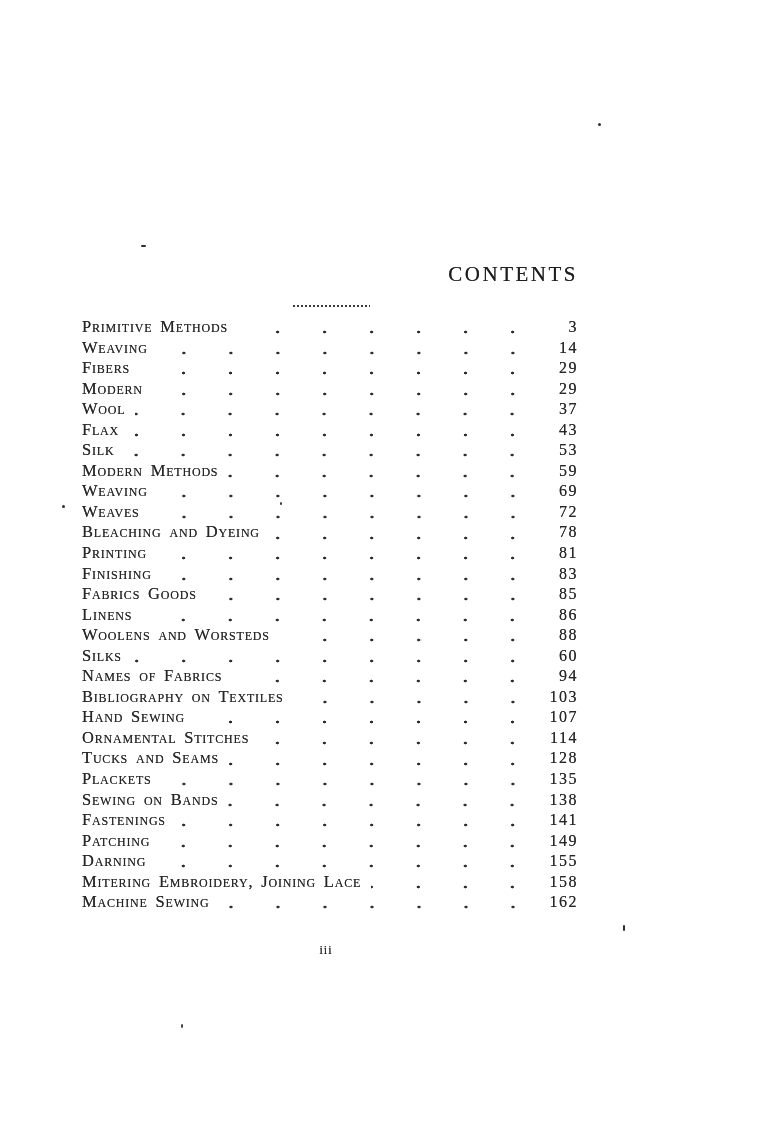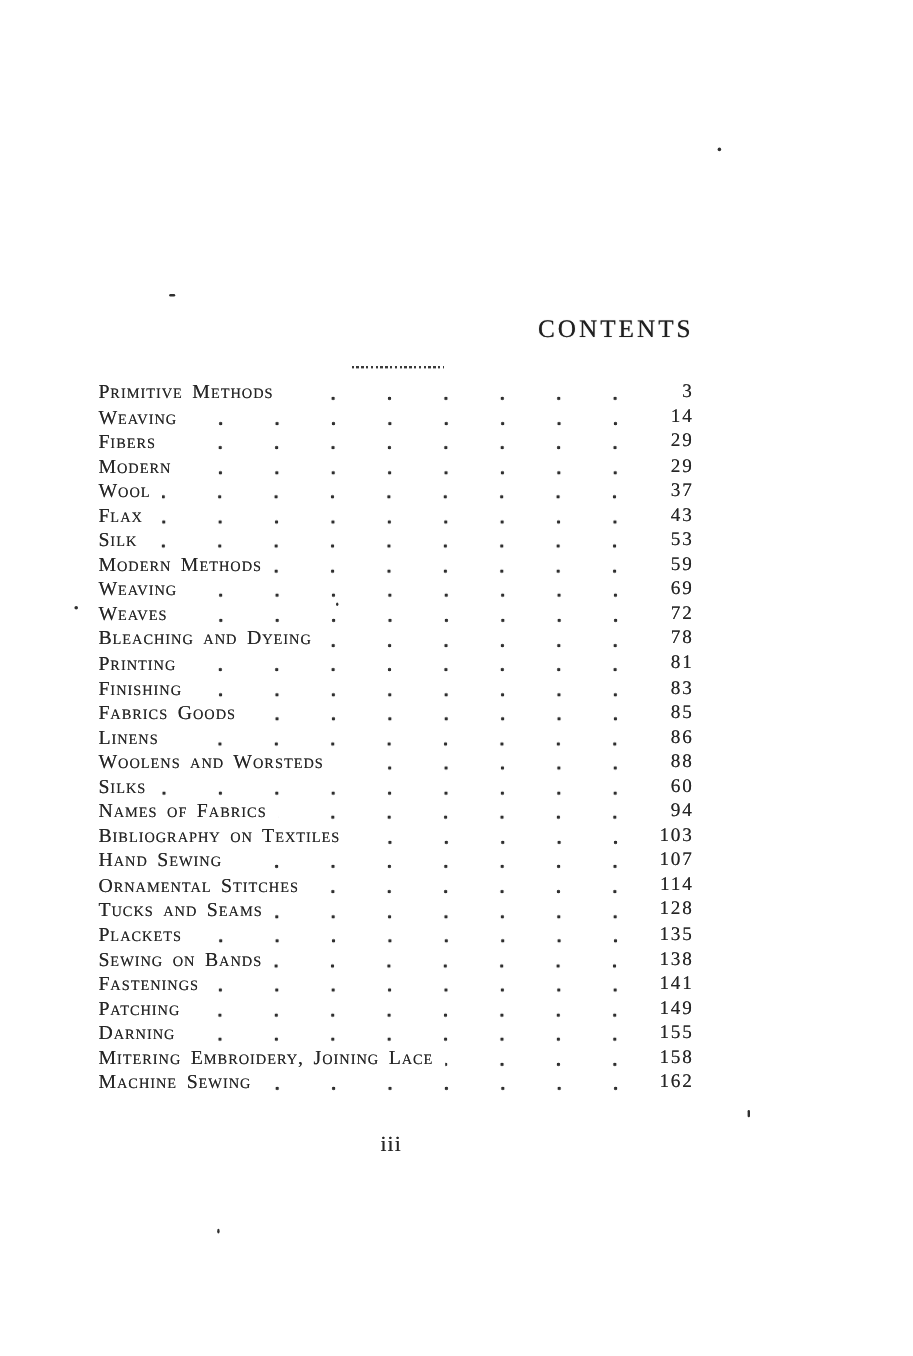--- a/index.html
+++ b/index.html
@@ -61,21 +61,21 @@
     font-size:16px;
     letter-spacing:1.5px;
     white-space:nowrap;
     font-feature-settings:"onum" 1;
     text-shadow:0 0 0.5px rgba(25,25,25,0.7);
   }
   .folio {
     position:absolute;
     top:943px; left:82px; width:488px;
     text-align:center;
-    font-size:18px;
+    font-size:12px;
     letter-spacing:1px;
     text-shadow:0 0 0.5px rgba(25,25,25,0.7);
   }
   .speck { position:absolute; background:#2f2f2f; }
   .speck.dot  { border-radius:50%; }
   .speck.dash { border-radius:1px; }
   .speck.tick { border-radius:1px; }
 </style>
 </head>
 <body>

